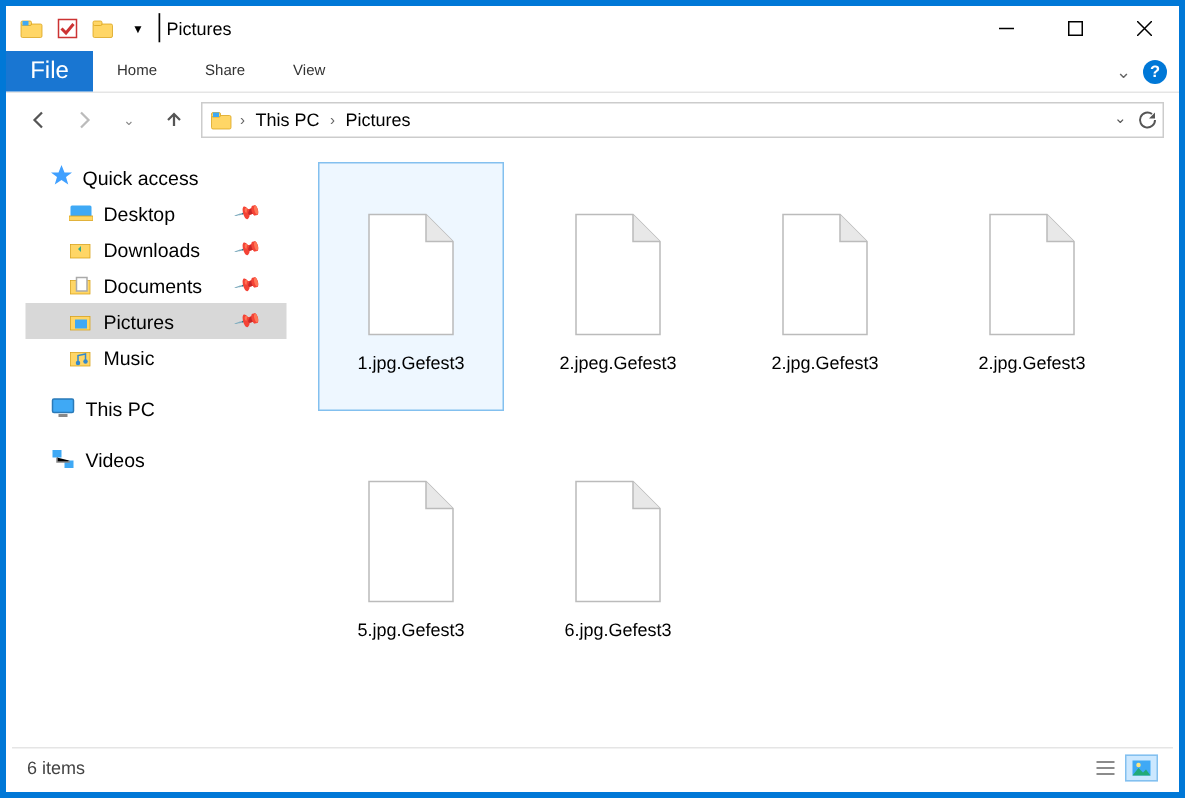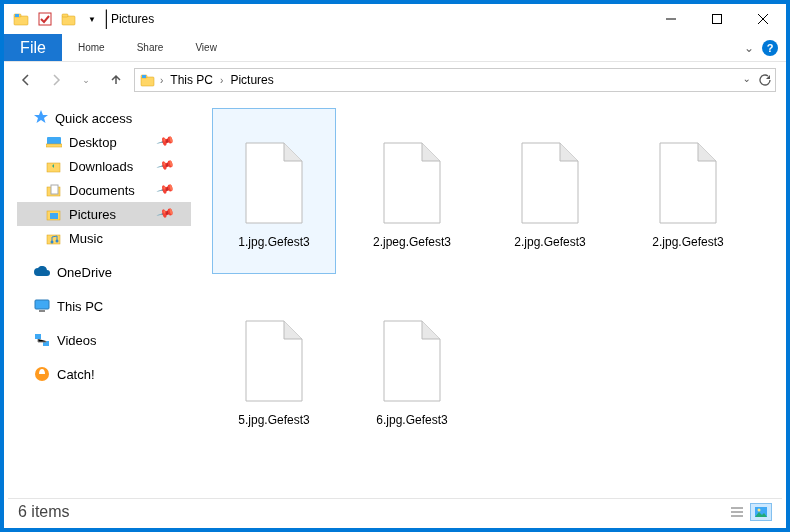--- a/index.html
+++ b/index.html
@@ -46,21 +46,21 @@
 .star-icon { color:#40a0ff; }
 .pin { margin-left:auto; margin-right:18px; color:#888; font-size:12px; transform: rotate(30deg); }
 .content { flex:1; padding: 10px 8px; overflow:auto; }
 .filegrid { display:flex; flex-wrap:wrap; gap: 12px 14px; }
 .file { width: 124px; display:flex; flex-direction:column; align-items:center; padding: 24px 2px; border:1px solid transparent; }
 .file.selected { border:1px solid #83c0ef; background:#cce8ff55; }
 .file-iconbox { width: 82px; height: 100px; display:flex; align-items:center; justify-content:center; }
 .file-label { font-size:12px; text-align:center; margin-top:2px; white-space:nowrap; }
 
 
-.statusbar { position:absolute; bottom:4px; left:4px; right:4px; height:26px; border-top:1px solid #e5e5e5; display:flex; align-items:center; padding:0 10px; font-size:16px; color:#444; }
+.statusbar { position:absolute; bottom:4px; left:4px; right:4px; height:26px; border-top:1px solid #e5e5e5; display:flex; align-items:center; padding:0 10px; font-size:12px; color:#444; }
 .viewbtns { margin-left:auto; display:flex; gap:2px; }
 .viewbtn { width:22px; height:18px; border:1px solid transparent; display:flex; align-items:center; justify-content:center; }
 .viewbtn.active { border:1px solid #83c0ef; background:#cce8ff; }
 
 
 .page-svg { width: 64px; height: 82px; }
 
 .folder-y { fill:#ffd666; stroke:#d8a015; stroke-width:0.5; }
 .small-icon { width:18px; height:16px; display:flex; align-items:center; justify-content:center; }
 </style>
@@ -228,59 +228,38 @@
               <circle fill="#38c" cx="11" cy="10" r="1.5"></circle>
             </svg>
           </span>
         <span>Music</span>
       </div>
     </div>
 
     <div class="tree-group">
       <div class="tree-item root">
         <span class="small-icon">
-            <svg width="18" height="12">
-              <path fill="#0a64a4" d="M5 10a4 4 0 0 1 0-8 5 5 0 0 1 9 2 3 3 0 0 1 0 6z"></path>
-            </svg>
-          </span>
-        <span>OneDrive</span>
-      </div>
-    </div>
-    <div class="tree-group">
-      <div class="tree-item root">
-        <span class="small-icon">
             <svg width="16" height="14">
               <rect fill="#3fa9f5" stroke="#2a7ab8" x="1" y="1" width="14" height="9" rx="1"></rect>
               <rect fill="#888" x="5" y="11" width="6" height="2"></rect>
             </svg>
           </span>
         <span>This PC</span>
       </div>
     </div>
     <div class="tree-group">
       <div class="tree-item root">
         <span class="small-icon">
             <svg width="16" height="14">
               <rect fill="#3fa9f5" x="1" y="1" width="6" height="5"></rect>
               <rect fill="#3fa9f5" x="9" y="8" width="6" height="5"></rect>
               <path stroke="#888" d="M4 6v3h8V8"></path>
             </svg>
           </span>
         <span>Videos</span>
-      </div>
-    </div>
-    <div class="tree-group">
-      <div class="tree-item root">
-        <span class="small-icon">
-            <svg width="16" height="16">
-              <circle fill="#ff9a1f" cx="8" cy="8" r="7"></circle>
-              <path fill="#fff" d="M8 3c2 0 3 2 3 5H5c0-3 1-5 3-5z"></path>
-            </svg>
-          </span>
-        <span>Catch!</span>
       </div>
     </div>
   </div>
 
   <div class="content">
     <div class="filegrid" id="filegrid">
         <div class="file selected">
           <div class="file-iconbox">
             <svg class="page-svg" viewBox="0 0 64 82">
               <path fill="#fff" stroke="#bbb" d="M4 1h38l18 18v62H4z"></path>

